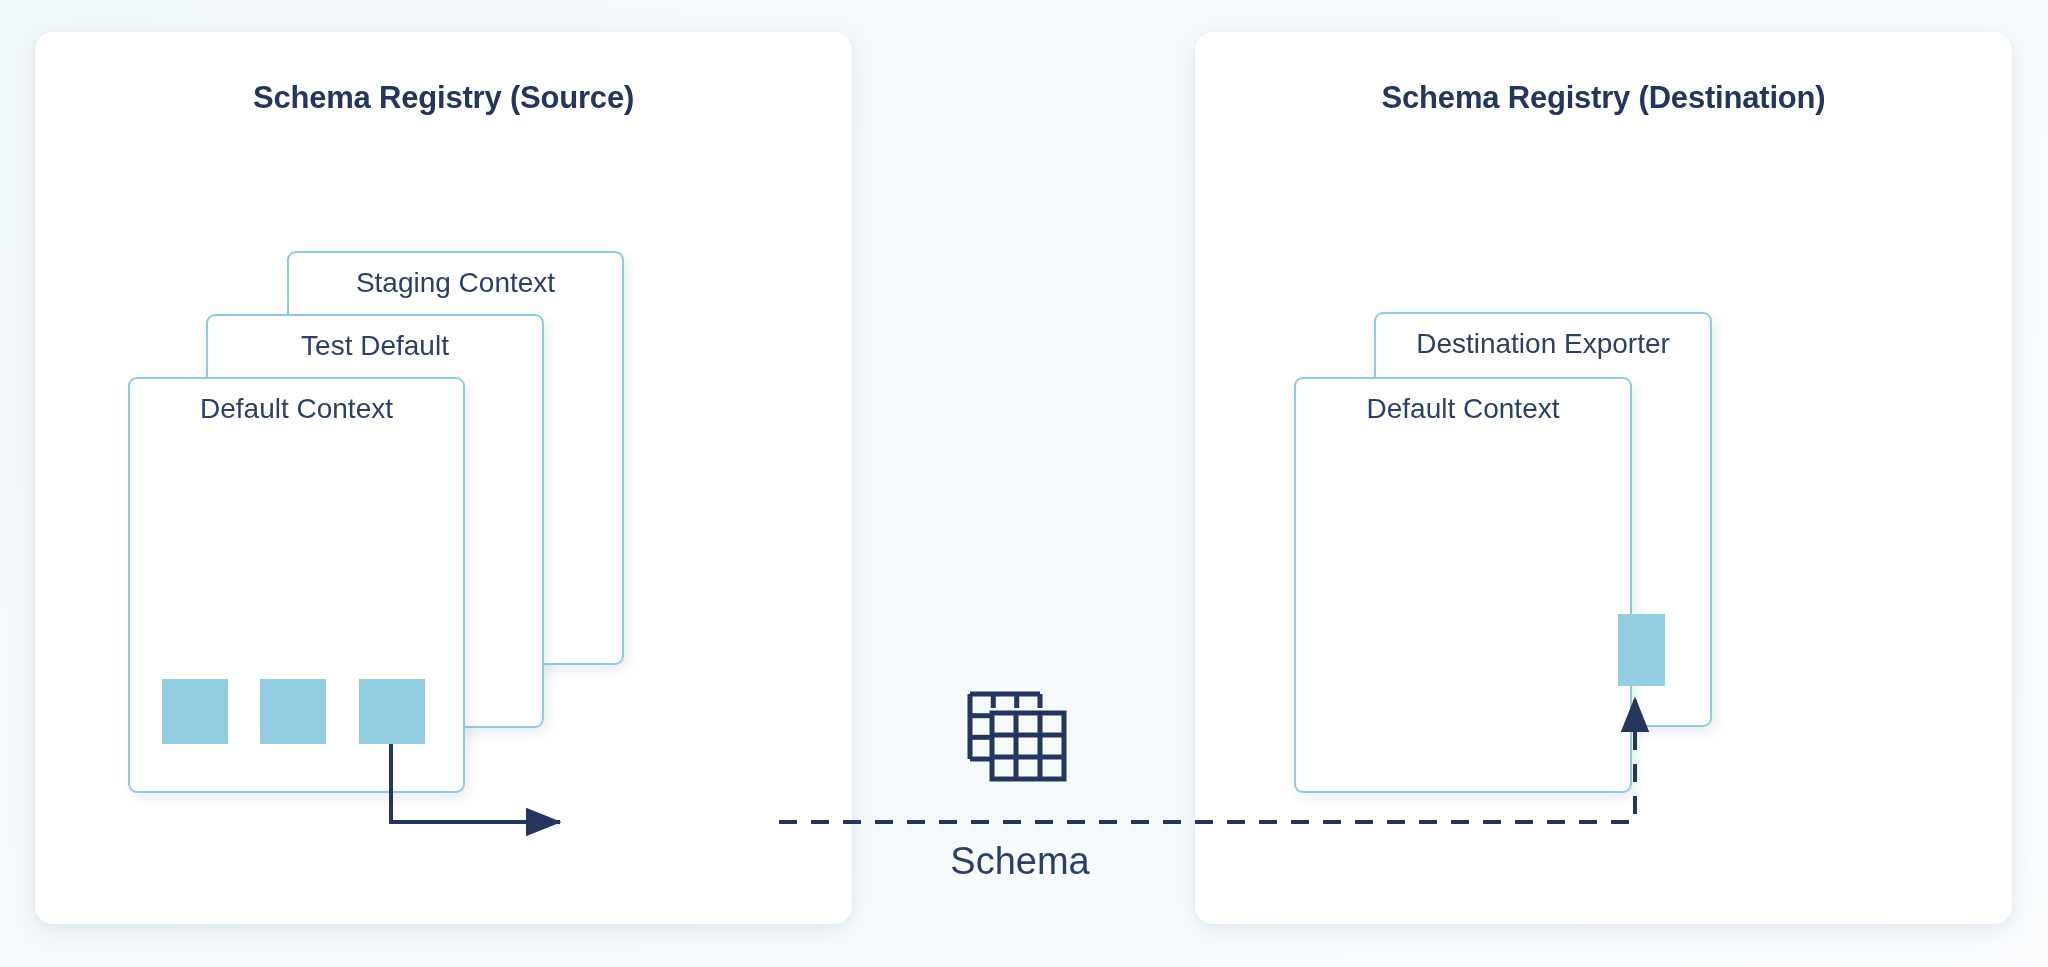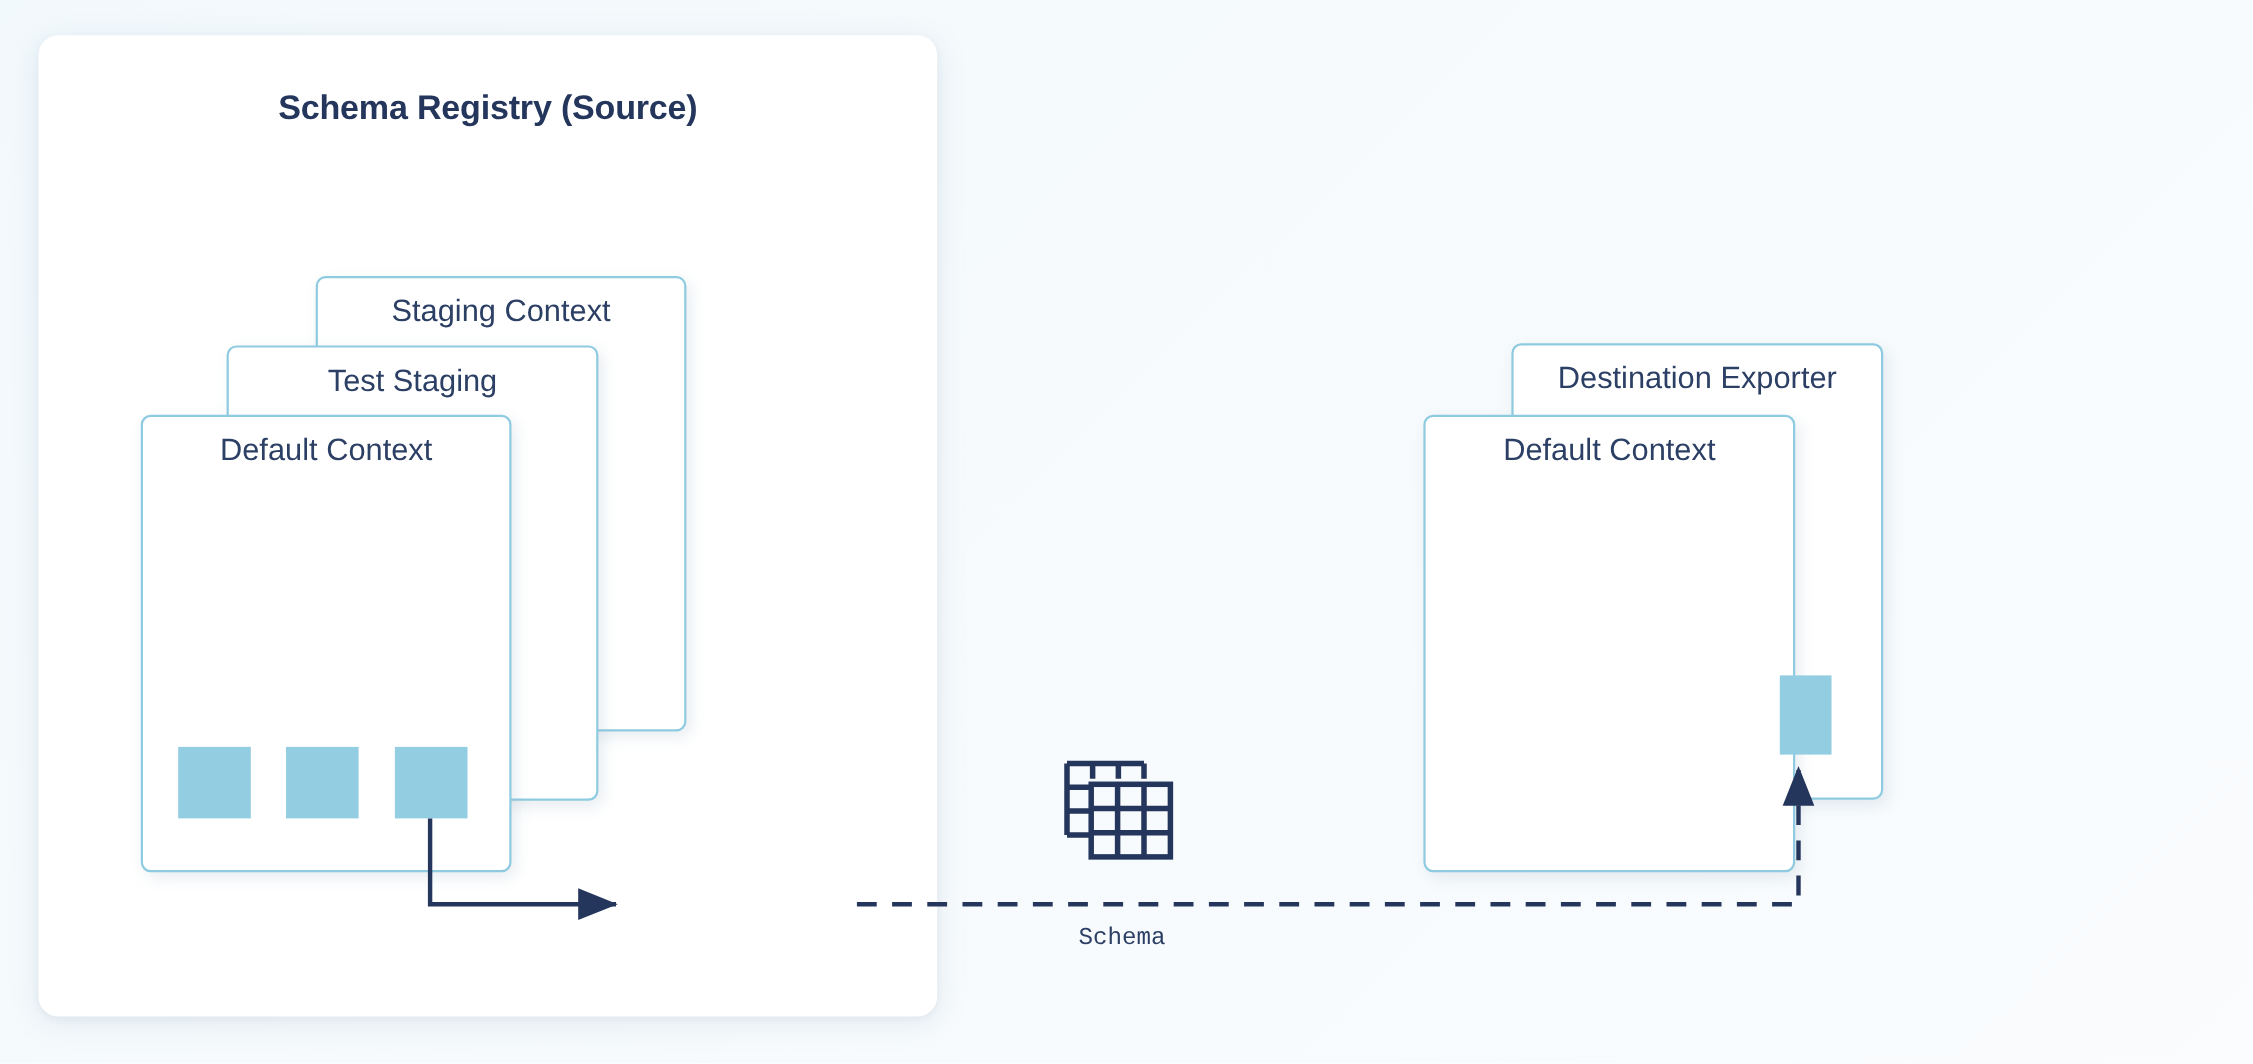--- a/index.html
+++ b/index.html
@@ -121,49 +121,51 @@
     width: 110px;
     height: 100px;
     z-index: 7;
   }
   .schema-caption {
     position: absolute;
     left: 920px;
     top: 840px;
     width: 200px;
     text-align: center;
-    font-size: 22px;
+    font-size: 38px;
     color: #2c3f64;
     z-index: 7;
-    font-family: Liberation Mono, monospace;
   }
 </style>
 </head>
 <body>
 
 <div id="stage">
 
   <div class="panel panel-source">
     <div class="panel-title">Schema Registry (Source)</div>
   </div>
 
   <div class="ctx ctx-staging">
     <div class="ctx-label">Staging Context</div>
   </div>
   <div class="ctx ctx-test">
-    <div class="ctx-label">Test Staging</div>
+    <div class="ctx-label">Test Default</div>
   </div>
   <div class="ctx ctx-default-src">
     <div class="ctx-label">Default Context</div>
   </div>
 
   <div class="sq sq-1"></div>
   <div class="sq sq-2"></div>
   <div class="sq sq-3"></div>
 
+  <div class="panel panel-destination">
+    <div class="panel-title">Schema Registry (Destination)</div>
+  </div>
 
   <div class="ctx ctx-destination">
     <div class="ctx-label">Destination Exporter</div>
   </div>
   <div class="ctx ctx-default-dst">
     <div class="ctx-label">Default Context</div>
   </div>
 
   <div class="sq sq-dest"></div>
 

